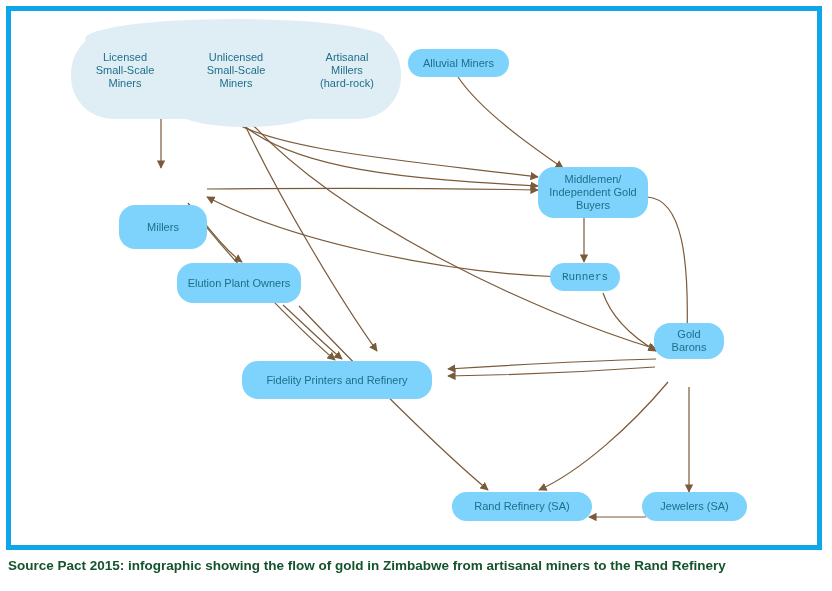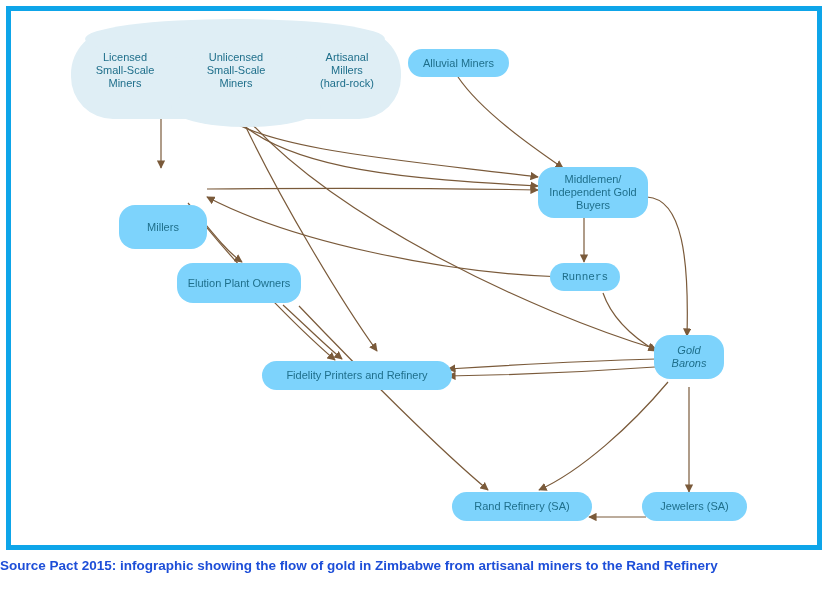--- a/index.html
+++ b/index.html
@@ -85,26 +85,26 @@
     position: absolute;
     left: 100px;
     top: 58px;
     width: 150px;
     height: 40px;
     background: #dfeef5;
     border-radius: 50%;
   }
   .caption {
     position: absolute;
-    left: 0;
+    left: 8px;
     top: 558px;
     width: 820px;
     font-size: 13.5px;
     font-weight: bold;
-    color: #1d4ed8;
+    color: #14532d;
     font-family: "Liberation Sans", sans-serif;
   }
 </style>
 </head>
 <body>
 
 <div id="frame">
   <div id="canvas">
 
     <svg id="edges" viewBox="0 0 806 534">
@@ -176,23 +176,23 @@
     <div class="node" style="left:108px; top:150px; width:88px; height:44px;margin-top:44px;">Millers</div>
 
     <div class="node" style="left:527px; top:156px; width:110px; height:51px;">Middlemen/
 Independent Gold
 Buyers</div>
 
     <div class="node" style="left:539px; top:252px; width:70px; height:28px;font-family:Liberation Mono, monospace;">Runners</div>
 
     <div class="node" style="left:166px; top:252px; width:124px; height:40px;">Elution Plant Owners</div>
 
-    <div class="node" style="left:251px; top:350px; width:190px; height:29px;">Fidelity Printers and Refinery</div>
-
-    <div class="node" style="left:643px; top:324px; width:70px; height:44px;font-style:italic;">Gold
+    <div class="node" style="left:231px; top:350px; width:190px; height:38px;">Fidelity Printers and Refinery</div>
+
+    <div class="node" style="left:643px; top:312px; width:70px; height:36px;">Gold
 Barons</div>
 
     <div class="node" style="left:441px; top:481px; width:140px; height:29px;">Rand Refinery (SA)</div>
 
     <div class="node" style="left:631px; top:481px; width:105px; height:29px;">Jewelers (SA)</div>
 
   </div>
 </div>
 
 <div class="caption">Source Pact 2015: infographic showing the flow of gold in Zimbabwe from artisanal miners to the Rand Refinery</div>

